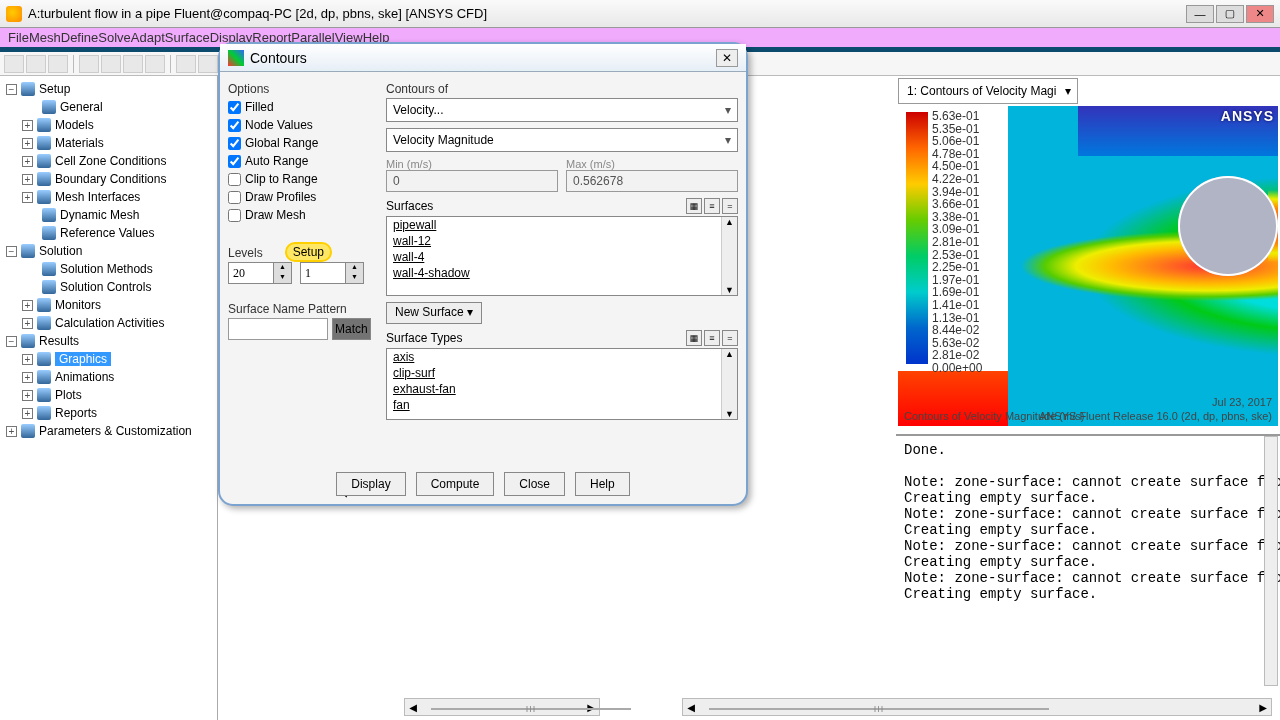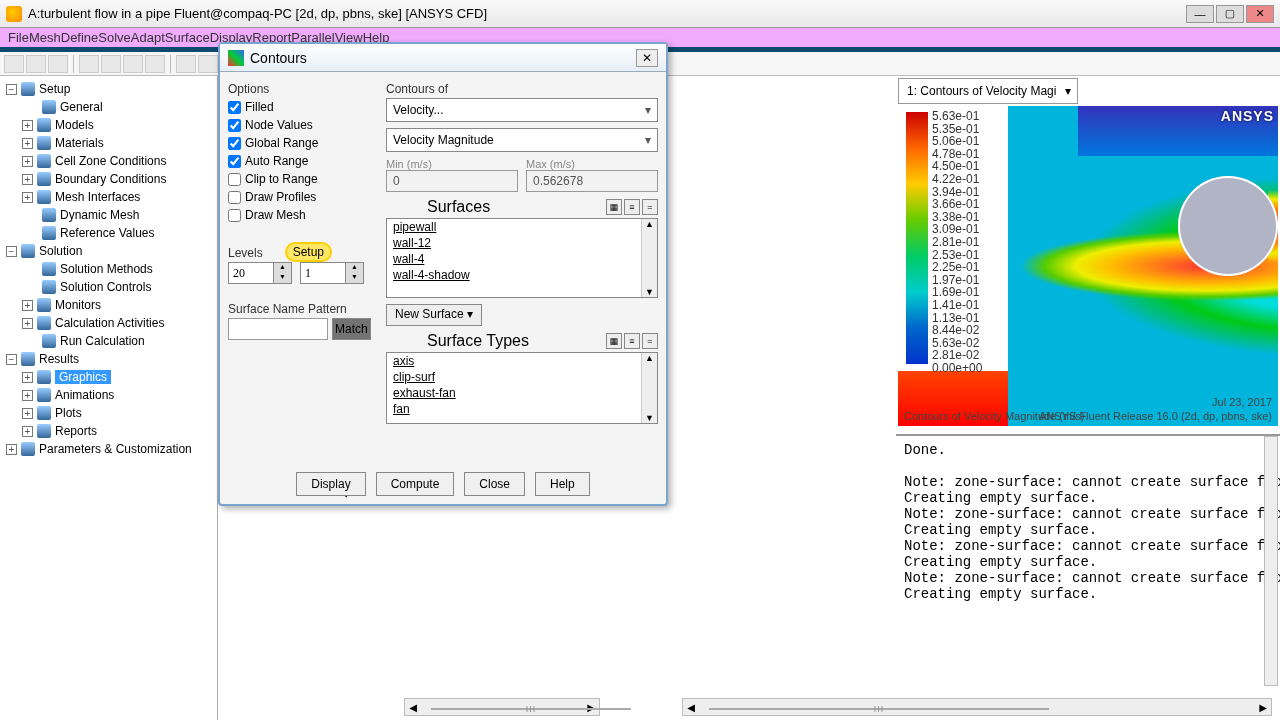--- a/index.html
+++ b/index.html
@@ -26,22 +26,22 @@
 .tree-item.lvl2 { padding-left: 40px; }
 .tree-item .plus { width: 11px; height: 11px; border: 1px solid #777; text-align: center; line-height: 9px; font-size: 10px; margin-right: 4px; color: #555; }
 .tree-item .ticon { width: 14px; height: 14px; margin-right: 4px; background: linear-gradient(#9cf,#369); border-radius: 2px; }
 .tree-item .label { font-size: 12px; }
 .tree-item.sel .label { background: #3399ff; color: #fff; padding: 0 4px; }
 
 .mainpane { flex: 1; position: relative; }
 .panel-header { position: absolute; left: 8px; top: 4px; font-size: 15px; font-weight: 600; color: #526; }
 
 .dialog {
-  position: absolute; left: 218px; top: 42px; width: 450px; height: 464px;
-  background: #f4f4f4; border: 2px solid #7aa3d0; border-radius: 4px; box-shadow: 3px 3px 6px rgba(0,0,0,.3);
+  position: absolute; left: 218px; top: 42px; width: 530px; height: 464px;
+  background: #f4f4f4; border: 2px solid #7aa3d0; border-radius: 15px; box-shadow: 3px 3px 6px rgba(0,0,0,.3);
   z-index: 50;
 }
 .dlg-title { height: 28px; background: linear-gradient(#fff,#e6eef6); display: flex; align-items: center; padding: 0 8px; border-bottom: 1px solid #9ab; }
 .dlg-title .dicon { width: 16px; height: 16px; background: linear-gradient(45deg,#f33,#0c3,#36f); margin-right: 6px; }
 .dlg-title .dttxt { flex: 1; font-size: 14px; }
 .dlg-title .dclose { width: 22px; height: 18px; background: #eee; border: 1px solid #999; text-align: center; line-height: 16px; }
 .dlg-body { display: flex; padding: 6px 8px; gap: 8px; height: calc(100% - 28px - 40px); }
 .dlg-left { width: 150px; }
 .dlg-right { flex: 1; }
 .group-label { font-size: 12px; color: #333; margin: 4px 0 2px; }
@@ -58,21 +58,21 @@
 .cursor { position:absolute; left:108px; top:241px; font-size:16px; pointer-events:none;}
 
 .combobox { border: 1px solid #888; background: #fff; height: 24px; display: flex; align-items: center; padding: 0 6px; margin-bottom: 6px; position: relative; }
 .combobox::after { content:"▾"; position:absolute; right:6px; color:#555;}
 .mm-row { display:flex; gap:8px; }
 .mm-col { flex:1; }
 .mm-col .lbl { color:#888; font-size:11px; }
 .mm-col input { border:1px solid #999; width:100%; height:22px; padding:0 6px; }
 .surfgroup { margin-top:6px; }
 .surfgroup .hdr { display:flex; align-items:center; }
-.surfgroup .hdr .lbl { flex:1; font-size:16px;margin-left:41px;}
+.surfgroup .hdr .lbl { flex:1; font-size:12px;}
 .surfgroup .hdr .mini { width:16px; height:16px; border:1px solid #888; background:#eee; margin-left:2px; font-size:9px; text-align:center; line-height:14px;}
 .listbox { border:1px solid #888; background:#fff; height:80px; overflow:hidden; position:relative; margin-top:2px;}
 .listbox .row { padding:1px 6px; font-size:12px;text-decoration:underline; }
 .listbox .sb { position:absolute; right:0; top:0; bottom:0; width:16px; background:#eee; border-left:1px solid #ccc;}
 .listbox .sb::before{content:"▲"; position:absolute; top:0; left:3px; font-size:9px;}
 .listbox .sb::after{content:"▼"; position:absolute; bottom:0; left:3px; font-size:9px;}
 .newsurf { border:1px solid #888; background:#eee; padding:2px 8px; display:inline-block; margin-top:6px; height:22px;}
 .dlg-buttons { position:absolute; bottom:8px; left:0; right:0; display:flex; justify-content:center; gap:10px;}
 .dlg-buttons button { padding:4px 14px; border:1px solid #888; background:#f0f0f0; font-size:12px;}
 
@@ -222,24 +222,20 @@
       </div>
     <div class="tree-item lvl1">
         <span class="plus">+</span>
         <span class="ticon"></span>
         <span class="label">Monitors</span>
       </div>
     <div class="tree-item lvl1">
         <span class="plus">+</span>
         <span class="ticon"></span>
         <span class="label">Calculation Activities</span>
-      </div>
-    <div class="tree-item lvl2">
-        <span class="ticon"></span>
-        <span class="label">Run Calculation</span>
       </div>
     <div class="tree-item">
         <span class="plus">−</span>
         <span class="ticon"></span>
         <span class="label">Results</span>
       </div>
     <div class="tree-item lvl1 sel">
         <span class="plus">+</span>
         <span class="ticon"></span>
         <span class="label">Graphics</span>

